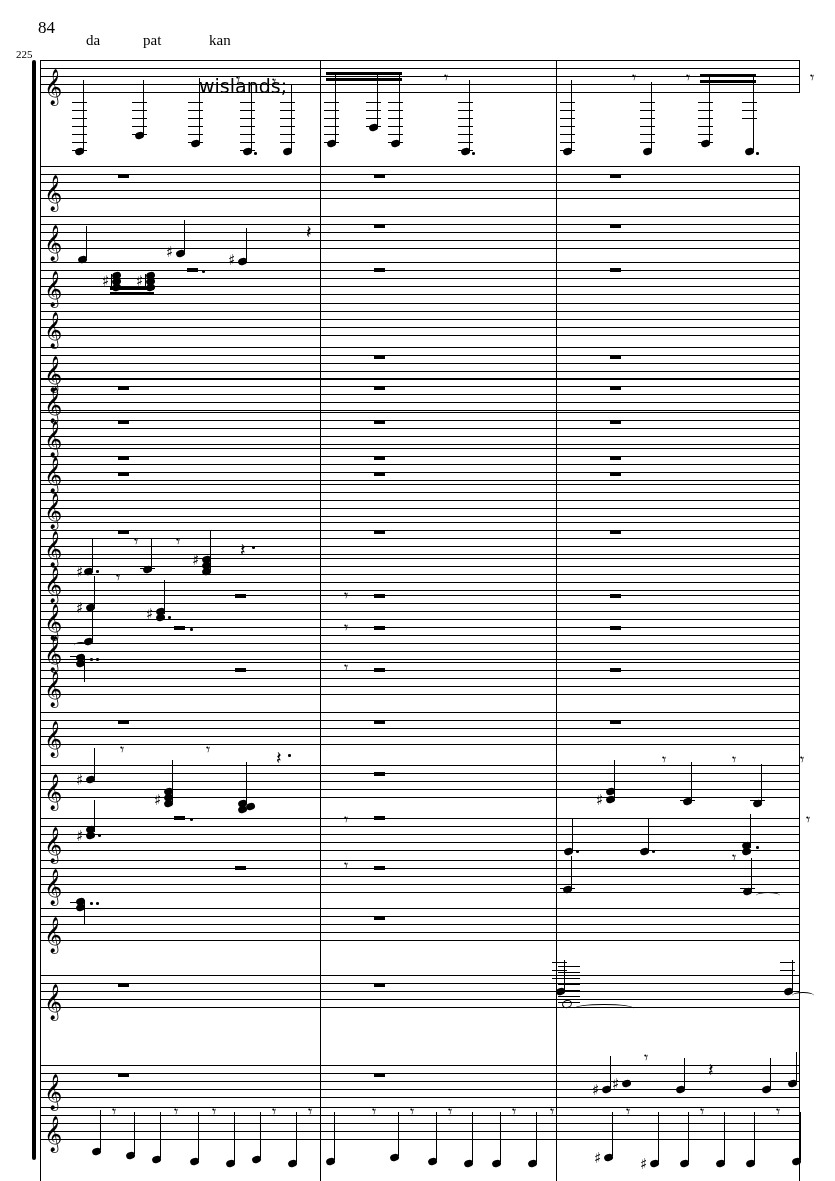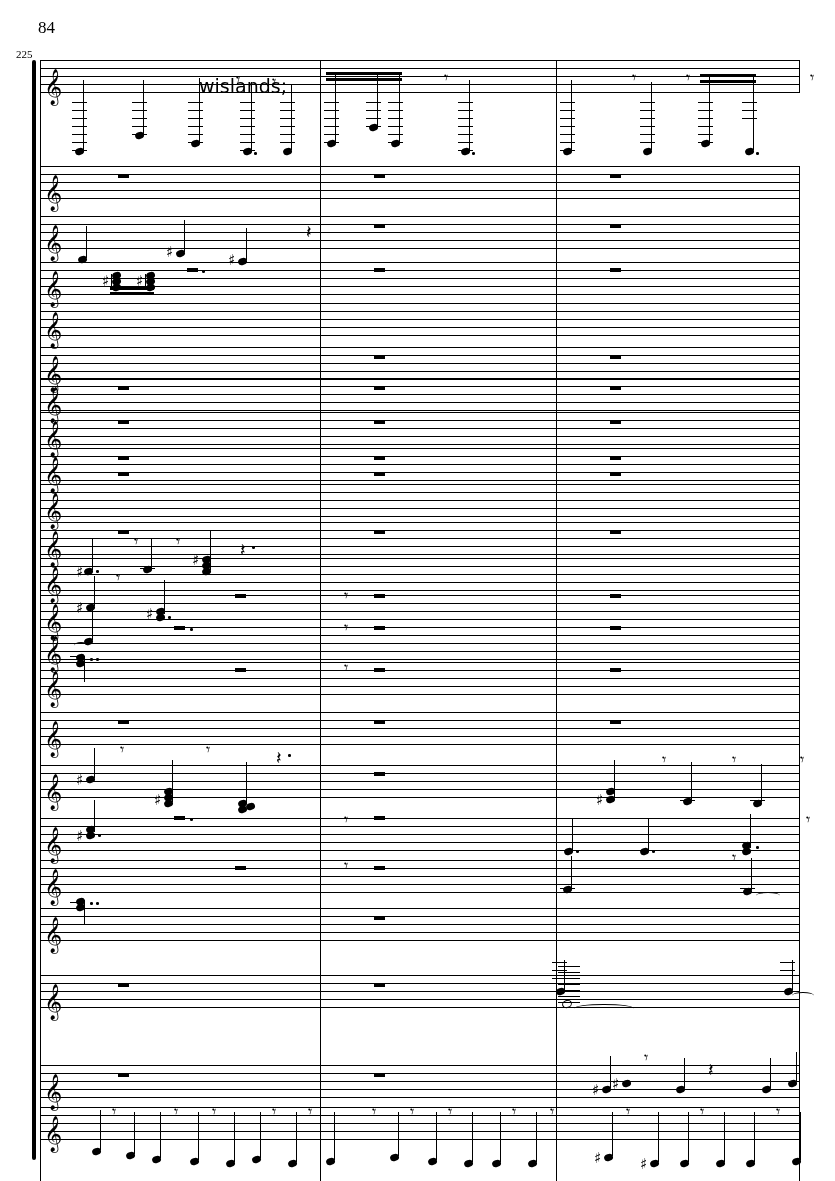--- a/index.html
+++ b/index.html
@@ -46,20 +46,25 @@
   .slur{position:absolute;border-top:1.2px solid #000;border-radius:50%;height:8px;}
 </style>
 </head>
 <body>
 
 <div class="page">
 
   <div class="page-number">84</div>
   <div class="measure-number">225</div>
 
+  <div class="lyrics">
+    <span class="lyric" style="left:86px;top:0">da</span>
+    <span class="lyric" style="left:143px;top:0">pat</span>
+    <span class="lyric" style="left:209px;top:0">kan</span>
+  </div>
 
   <div class="system">
 
     <div class="bracket" style="top:0px;height:1100px;"></div>
 
     <div class="staff" style="top:0px;">
       <div class="line"></div>
         <div class="line"></div>
         <div class="line"></div>
         <div class="line"></div>

